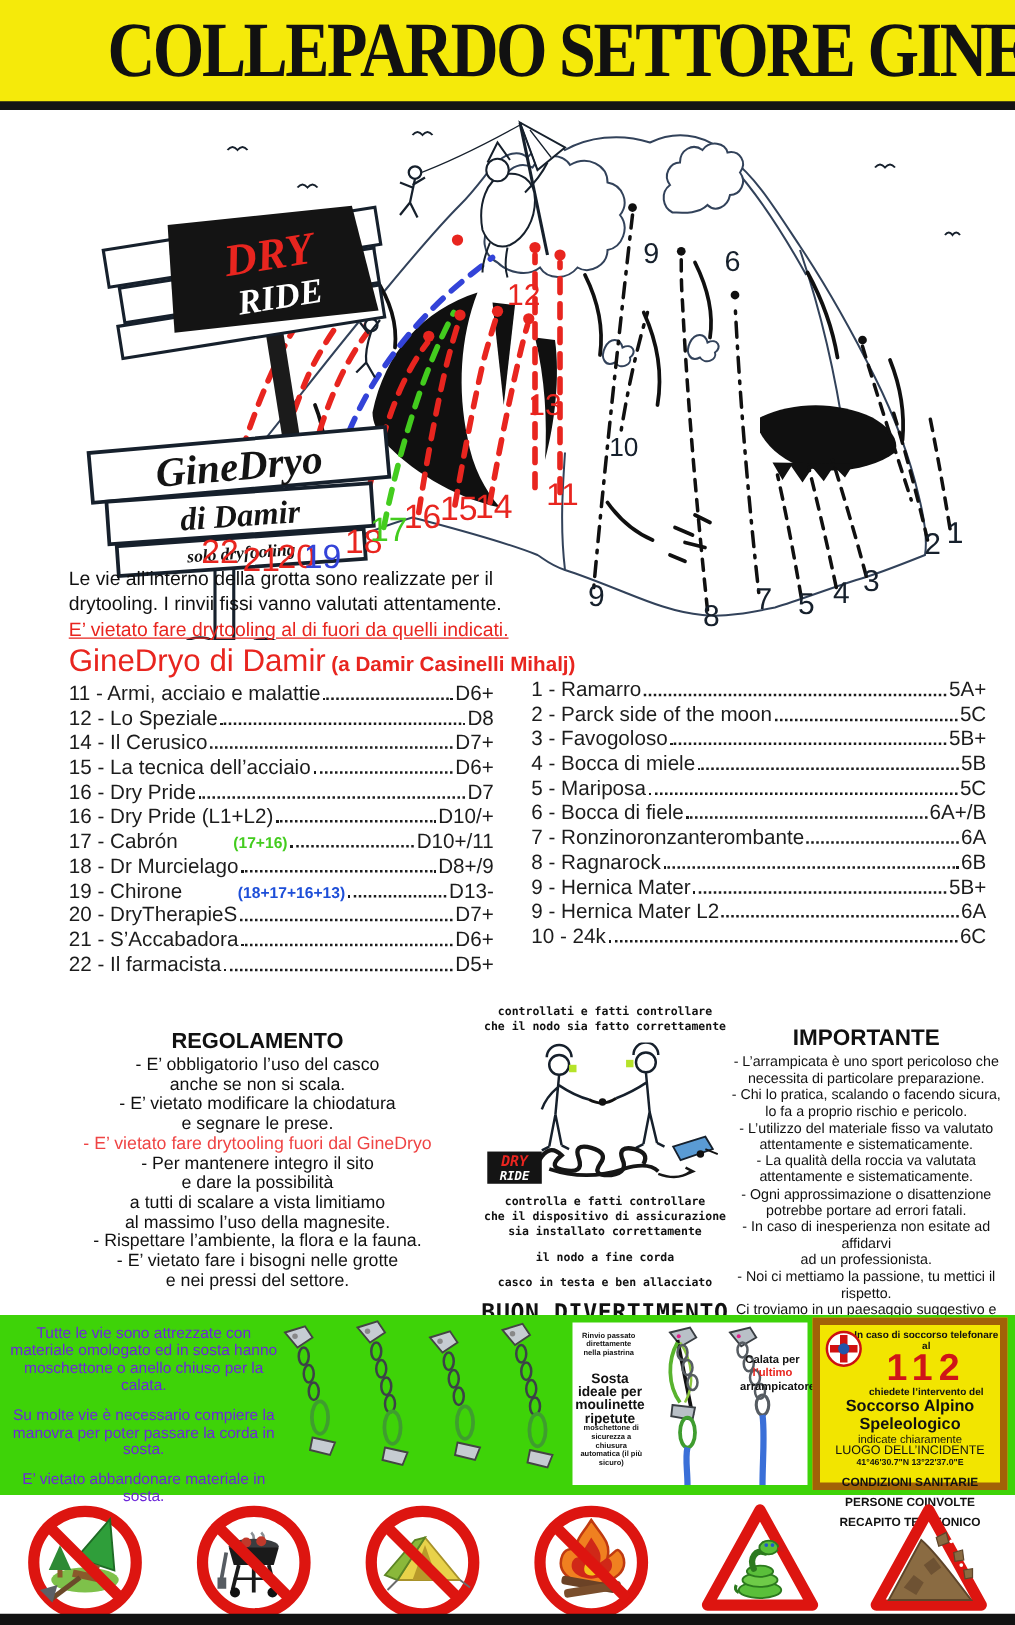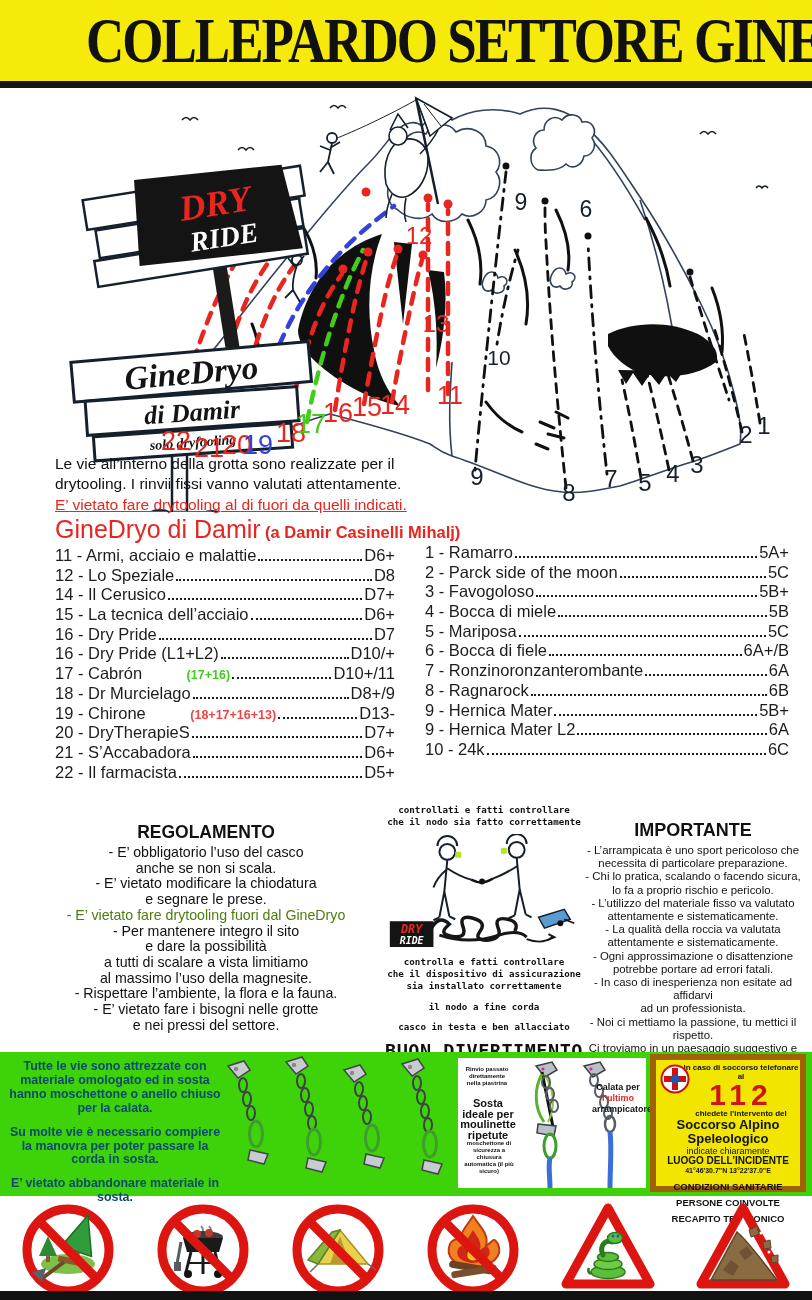--- a/index.html
+++ b/index.html
@@ -26,54 +26,54 @@
   .route-col{position:absolute;display:flex;flex-direction:column;}
   #routes-left{left:55px;top:546px;width:340px;}
   #routes-right{left:425px;top:543px;width:364px;}
   .route-row{display:flex;align-items:baseline;height:19.7px;font-size:16.5px;font-weight:500;color:#1c1c1c;white-space:nowrap;}
   .leader{flex:1;border-bottom:2.2px dotted #1c1c1c;margin:0 2px 4px 2px;min-width:12px;}
   .route-note{font-size:12.5px;font-weight:bold;padding-left:41px;}
   
   #regolamento{position:absolute;left:40px;top:822px;width:332px;text-align:center;}
   .reg-title{font-size:17.5px;font-weight:bold;margin-bottom:2px;}
   .reg-line{font-size:14.2px;line-height:15.7px;font-weight:500;}
-  .reg-line.red{color:#4d7c0f;}
+  .reg-line.red{color:#ef4444;}
   
   #safety{position:absolute;left:382px;top:804px;width:204px;text-align:center;
           font-family:"DejaVu Sans Mono",monospace;font-weight:bold;color:#111;}
   .s-note{font-size:9.2px;line-height:12px;white-space:pre-line;}
   .s-illus{margin:6px auto 2px auto;width:190px;height:114px;}
   .s-gap1{margin-top:2px;} .s-gap2{margin-top:9px;} .s-gap3{margin-top:8px;}
   .s-closing{font-size:18.5px;margin-top:7px;letter-spacing:0.5px;}
   
   #importante{position:absolute;left:578px;top:820px;width:230px;text-align:center;}
   .imp-title{font-size:18px;font-weight:bold;margin-bottom:3px;}
   .imp-line{font-size:11.4px;line-height:13.2px;font-weight:500;}
   
   #green-banner{position:absolute;left:0;top:1052px;width:812px;height:144px;background:#3ed308;}
   .gb-text{position:absolute;left:8px;top:8px;width:214px;text-align:center;}
-  .gb-p{font-size:12.4px;line-height:13.9px;font-weight:bold;margin:0 0 10px 0;color:#0c4a6e;}
+  .gb-p{font-size:12.4px;line-height:13.9px;font-weight:normal;margin:0 0 10px 0;color:#6d28d9;}
   .gb-qd{position:absolute;left:222px;top:2px;width:240px;height:140px;}
   .white-box{position:absolute;left:458px;top:6px;width:188px;height:130px;background:#fff;}
   .wb-txt{position:absolute;font-weight:bold;text-align:center;color:#111;}
   .wb-small-top{left:4px;top:8px;width:50px;font-size:6px;line-height:7px;}
   .wb-bold{left:2px;top:40px;width:56px;font-size:11px;line-height:10.5px;}
   .wb-small-bot{left:2px;top:82px;width:58px;font-size:6px;line-height:7px;}
   .wb-right{left:134px;top:24px;width:52px;font-size:9px;line-height:11px;}
   .wb-red{color:#e8251f;}
   
   #emergency{position:absolute;left:650px;top:2px;width:156px;height:138px;background:#f2e500;
              border:6px solid #a16207;box-sizing:border-box;text-align:center;padding-top:3px;}
   .em-logo{position:absolute;left:4px;top:4px;width:30px;height:30px;}
   .em-line1{font-size:8px;font-weight:bold;margin-left:26px;}
   .em-num{font-size:30px;line-height:28px;font-weight:bold;color:#cf1518;letter-spacing:5px;margin-left:26px;}
   .em-line2{font-size:8px;font-weight:bold;margin-left:26px;}
   .em-org{font-size:13px;font-weight:bold;line-height:14px;}
   .em-line3{font-size:9px;font-weight:500;}
-  .em-place{font-size:10px;font-weight:bold;line-height:10px;}
+  .em-place{font-size:10px;font-weight:normal;line-height:10px;}
   .em-coords{font-size:7px;font-weight:bold;line-height:9px;}
   .em-item{font-size:9.5px;font-weight:bold;margin-top:7px;line-height:9px;}
   
   .sign{position:absolute;top:1200px;width:100px;height:100px;}
   .bottom-bar{position:absolute;left:0;top:1291px;width:812px;height:9px;background:#121212;}
 </style>
 </head>
 <body>
 
 <div class="poster">
@@ -315,21 +315,21 @@
         <span class="route-name">17 - Cabrón<span class="route-note" style="color: rgb(67, 204, 30);"> (17+16)</span></span>
         <span class="leader"></span>
         <span class="route-grade">D10+/11</span>
       </div>
       <div class="route-row">
         <span class="route-name">18 - Dr Murcielago</span>
         <span class="leader"></span>
         <span class="route-grade">D8+/9</span>
       </div>
       <div class="route-row">
-        <span class="route-name">19 - Chirone<span class="route-note" style="color: #ef4444;"> (18+17+16+13)</span></span>
+        <span class="route-name">19 - Chirone<span class="route-note" style="color: #1d4ed8;"> (18+17+16+13)</span></span>
         <span class="leader"></span>
         <span class="route-grade">D13-</span>
       </div>
       <div class="route-row">
         <span class="route-name">20 - DryTherapieS</span>
         <span class="leader"></span>
         <span class="route-grade">D7+</span>
       </div>
       <div class="route-row">
         <span class="route-name">21 - S’Accabadora</span>

